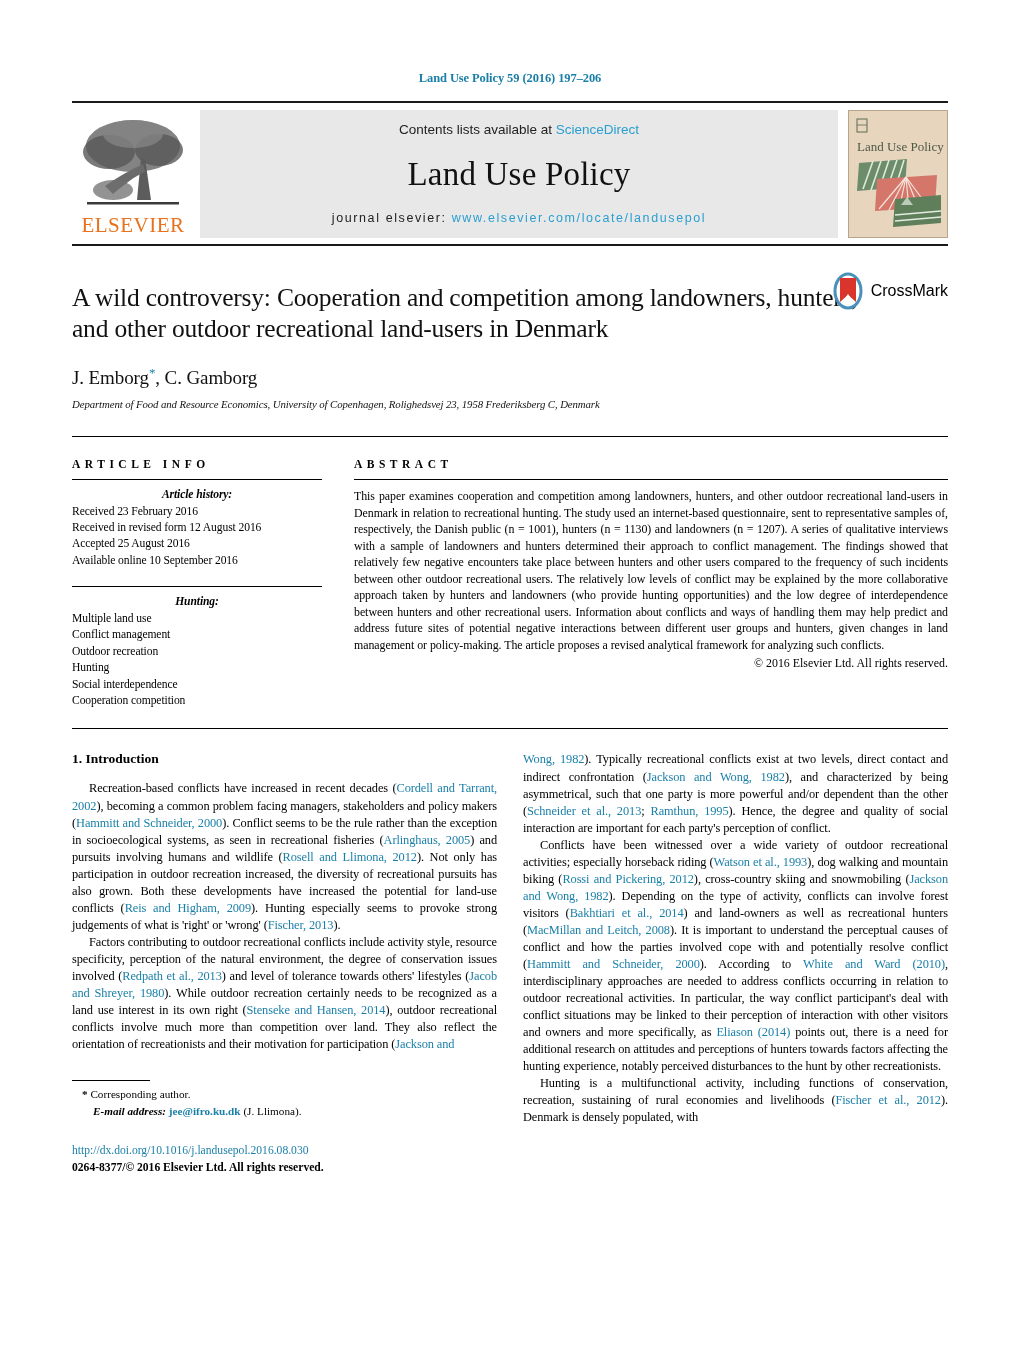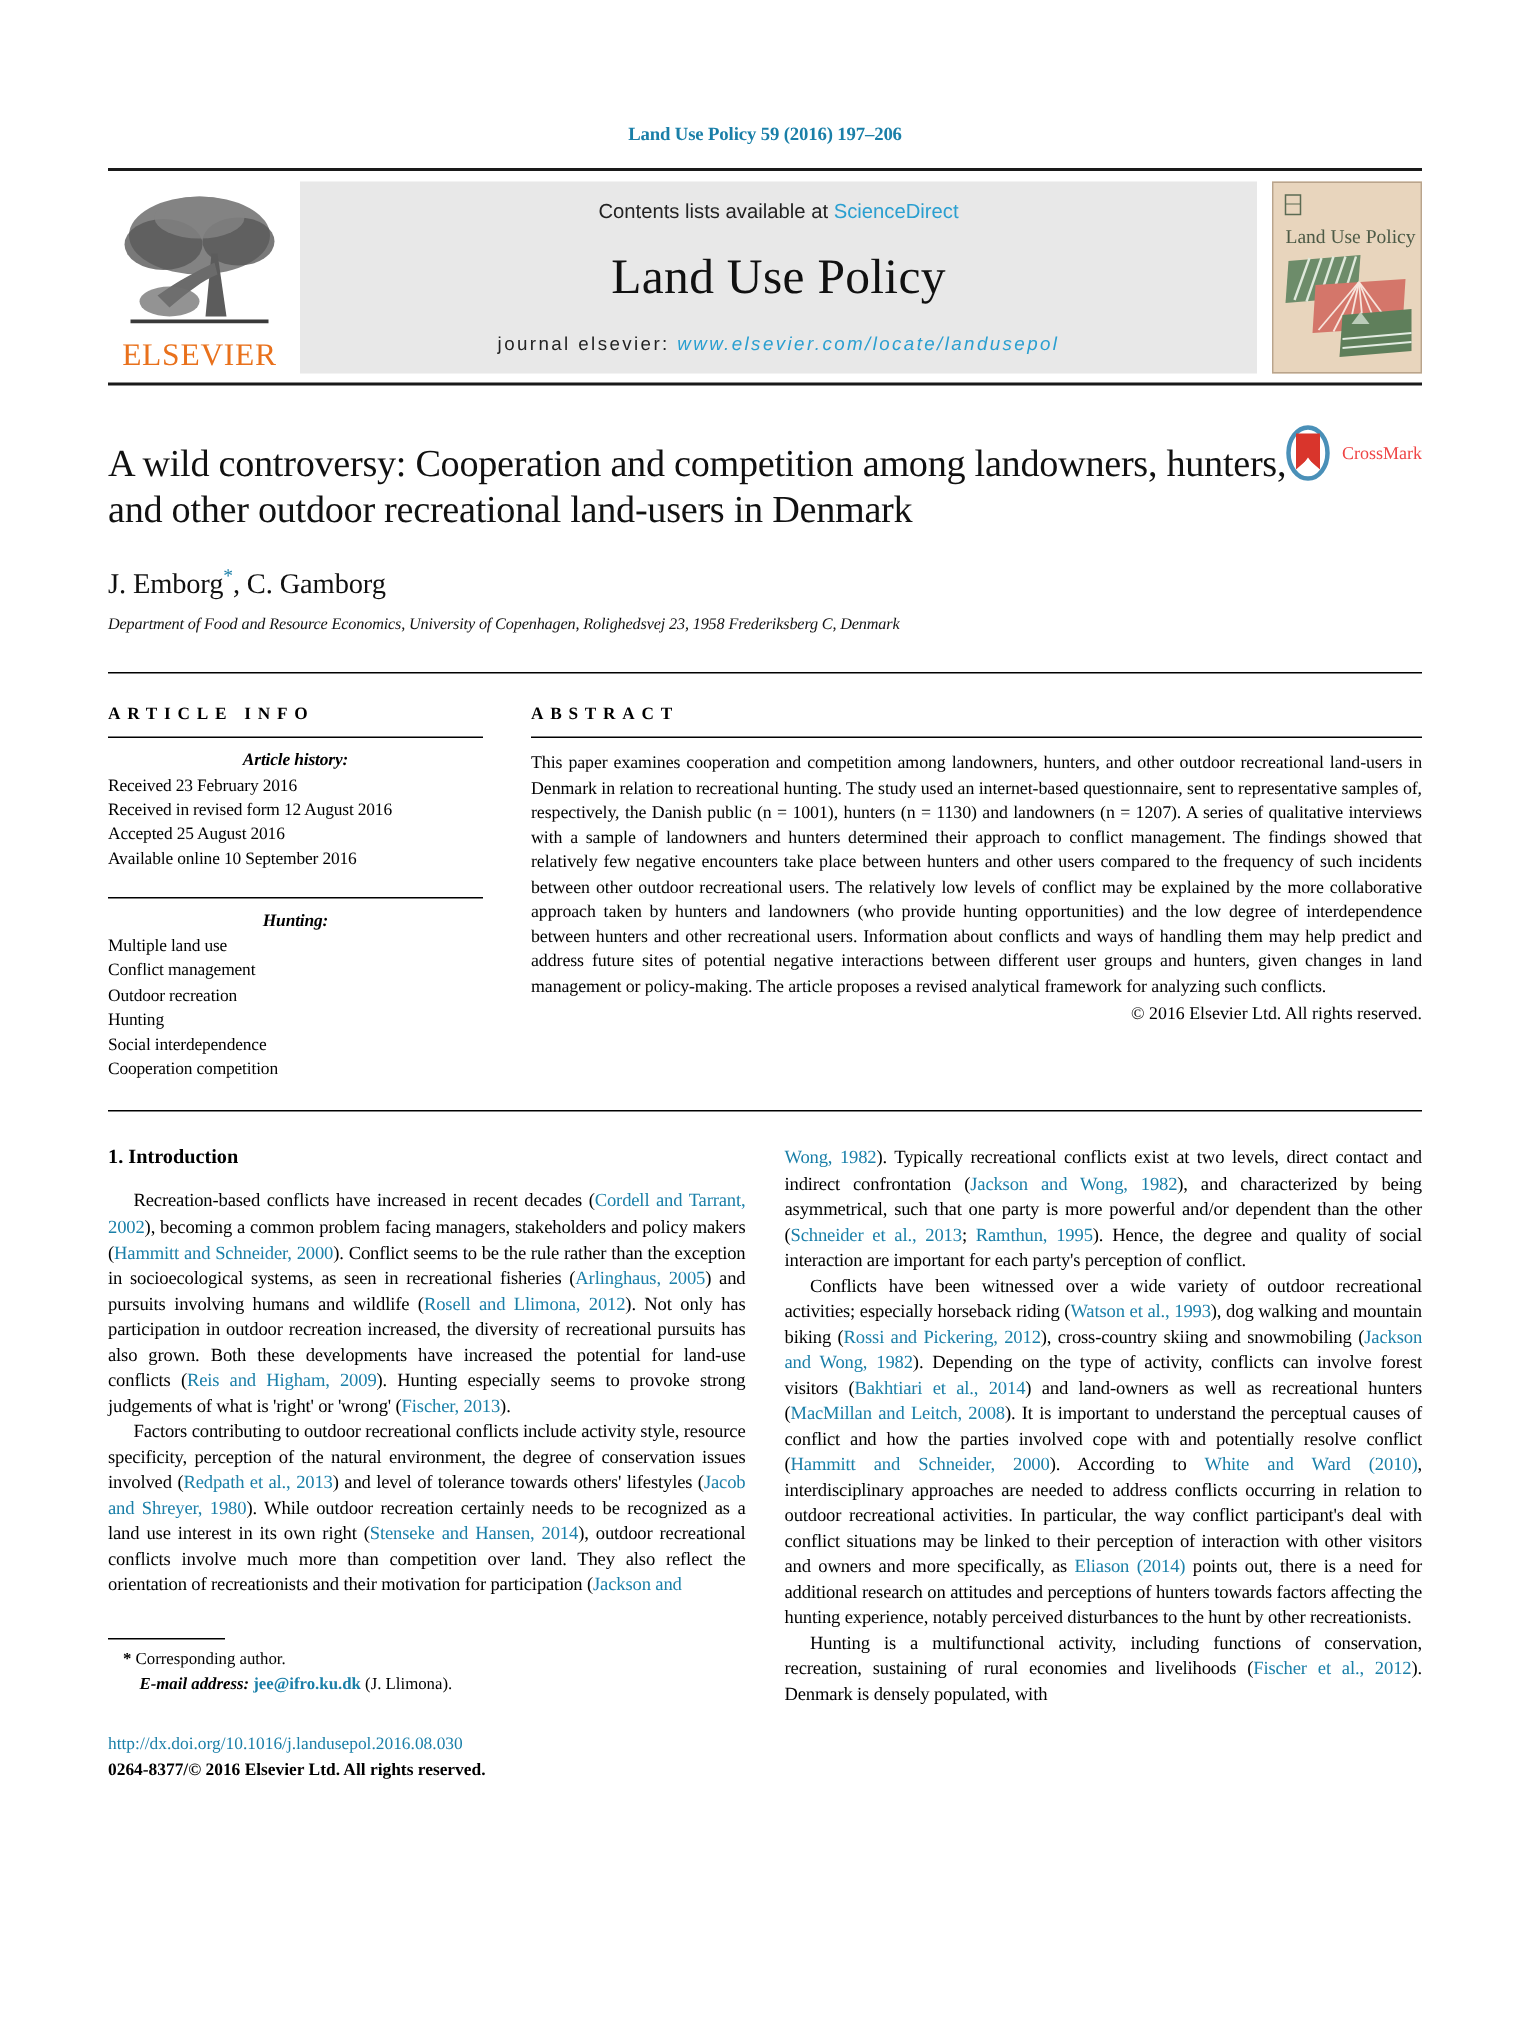--- a/index.html
+++ b/index.html
@@ -13,21 +13,21 @@
     font-family: "Liberation Serif", "DejaVu Serif", serif;
     color: #000;
     position: relative;
     overflow: hidden;
   }
   .page {
     width: 1020px;
     height: 1351px;
     position: relative;
     box-sizing: border-box;
-    padding: 16px 72px;
+    padding: 5px 72px;
     border-radius: 15px;
   }
 
   
   .running-head {
     text-align: center;
     color: #1a7fa8;
     font-weight: bold;
     font-size: 12.5px;
     letter-spacing: -0.1px;
@@ -87,21 +87,21 @@
     font-size: 33px;
     color: #111;
     letter-spacing: 0.2px;
   }
   .homepage-line {
     font-family: "Liberation Sans", sans-serif;
     font-size: 12.5px;
     letter-spacing: 1.6px;
     color: #222;
   }
-  .homepage-line .url { color: #2a9fd0; font-style: italic; }
+  .homepage-line .url { color: #2a9fd0; }
 
   .cover-thumb {
     width: 100px;
     flex: 0 0 100px;
     border: 1px solid #b9a48c;
     background: #e8d5bd;
     position: relative;
     box-sizing: border-box;
     overflow: hidden;
   }
@@ -134,23 +134,23 @@
   }
   .crossmark {
     position: absolute;
     right: 0;
     top: 26px;
     display: flex;
     align-items: center;
     gap: 4px;
   }
   .crossmark-label {
-    font-family: Liberation Serif, serif;
-    font-size: 12px;
-    color: #ef4444;
+    font-family: Liberation Sans, sans-serif;
+    font-size: 16px;
+    color: #000000;
   }
 
   
   .rule-top {
     border-top: 1.6px solid #000;
     margin-top: 26px;
   }
   .info-abstract {
     display: flex;
     padding-top: 21px;

